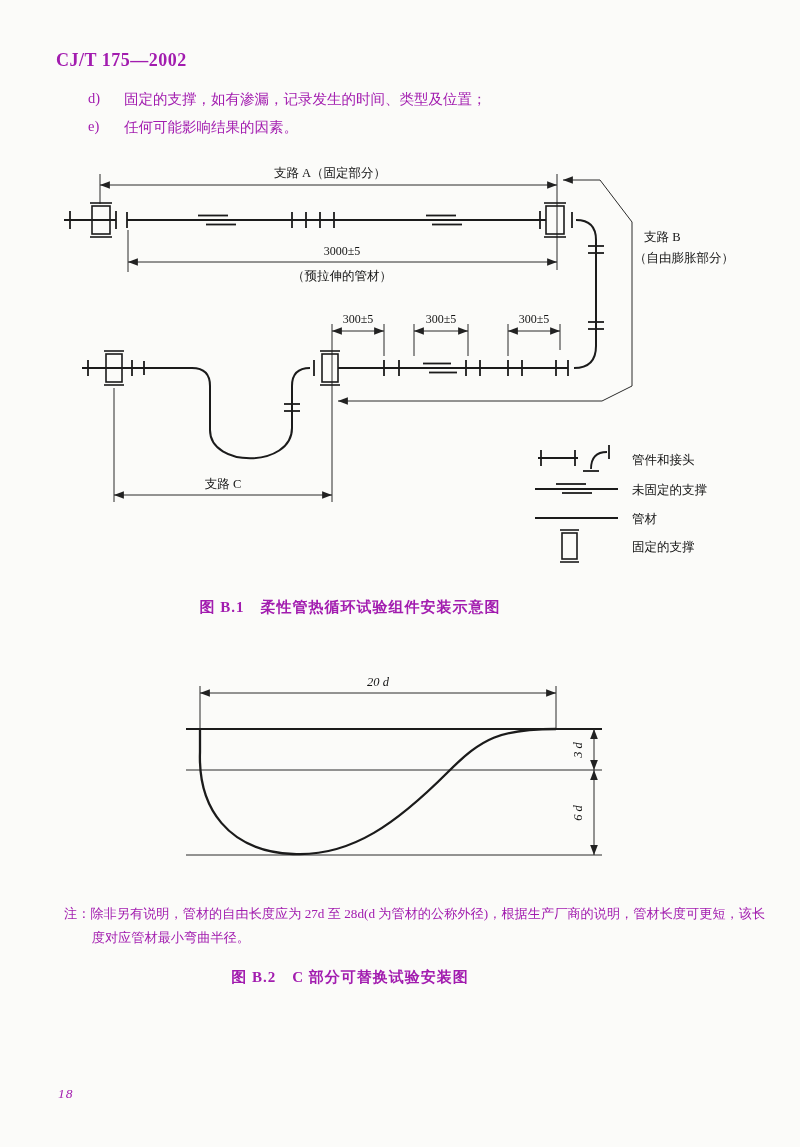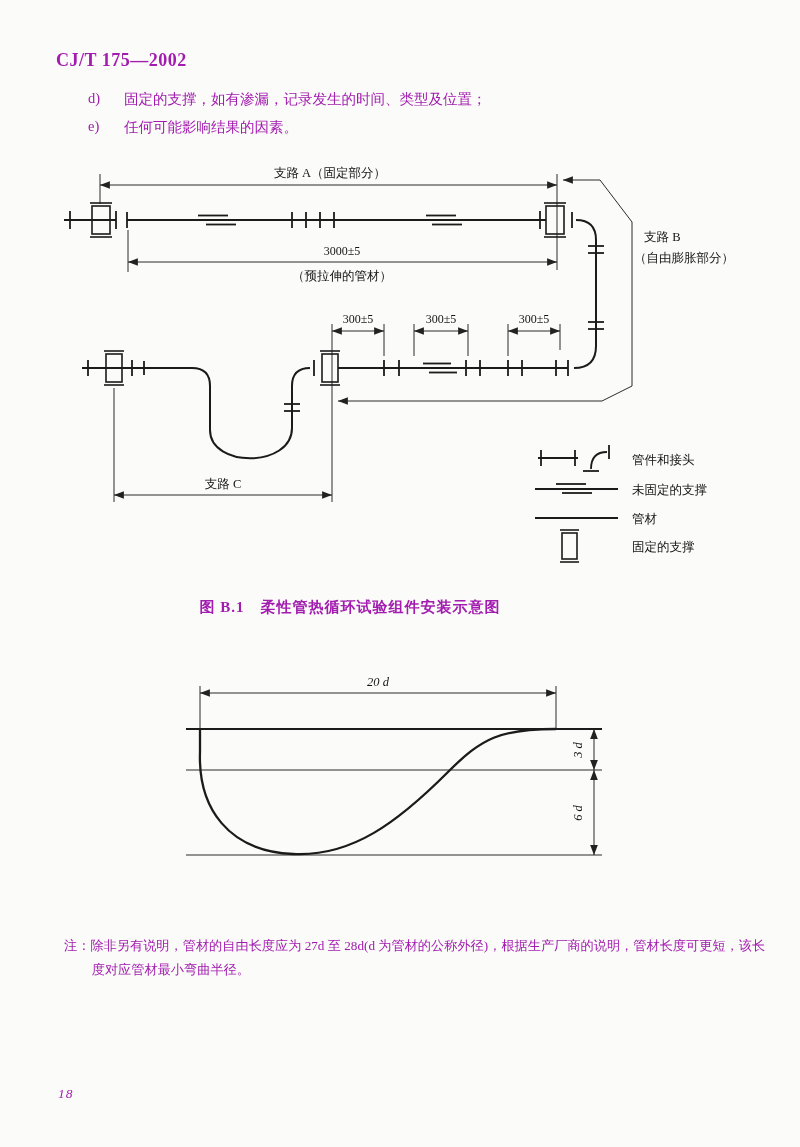--- a/index.html
+++ b/index.html
@@ -7,21 +7,21 @@
     position:relative;width:800px;height:1147px;margin:0 auto;
     background:#fbfbf9;overflow:hidden;
     font-family:"Liberation Serif","DejaVu Serif",serif;color:#a21caf;
   }
   .abs{position:absolute;}
   .doc-header{left:56px;top:50px;font-size:18px;font-weight:bold;letter-spacing:.5px;}
   .list-item{left:88px;font-size:14.5px;display:flex;}
   .list-marker{width:36px;flex:0 0 36px;}
   .list-text{white-space:nowrap;}
   .fig-caption{left:0;width:676px;text-align:center;font-weight:bold;font-size:15px;letter-spacing:1px;margin-left:12px;}
-  .note{left:64px;width:676px;font-size:13.2px;line-height:1.8;padding-left:2.1em;text-indent:-2.1em;margin-top:32px;}
+  .note{left:64px;width:676px;font-size:13.2px;line-height:1.8;padding-left:2.1em;text-indent:-2.1em;}
   .pagenum{left:58px;top:1086px;font-size:13.5px;letter-spacing:1px;font-style:italic;}
   svg{position:absolute;left:0;}
   svg .pipe{stroke:#1b1b1b;stroke-width:2;fill:none;stroke-linecap:butt;}
   svg .thin{stroke:#2a2a2a;stroke-width:1;fill:none;}
   svg .dim{stroke:#2a2a2a;stroke-width:1;fill:none;}
   svg .bar{stroke:#1b1b1b;stroke-width:1.8;fill:none;}
   svg .supp{stroke:#1b1b1b;stroke-width:1.6;fill:none;}
   svg text{fill:#141414;}
   svg .dlabel{font:12px "Liberation Serif","DejaVu Serif",serif;}
   svg .ilabel{font:italic 12.5px "Liberation Serif","DejaVu Serif",serif;}
@@ -237,16 +237,17 @@
       <text class="ilabel" text-anchor="middle" x="582" y="750" transform="rotate(-90 582 750)">3 d</text>
     </g>
     <g>
       <line class="dim" x1="594" y1="770" x2="594" y2="855" marker-start="url(#arrB)" marker-end="url(#arrB)"></line>
       <text class="ilabel" text-anchor="middle" x="582" y="813" transform="rotate(-90 582 813)">6 d</text>
     </g>
   </svg>
 
   <div class="abs note" style="top:902px;">注：除非另有说明，管材的自由长度应为 27d 至 28d(d 为管材的公称外径)，根据生产厂商的说明，管材长度可更短，该长度对应管材最小弯曲半径。</div>
 
+  <div class="abs fig-caption" style="top:968px;">图 B.2　C 部分可替换试验安装图</div>
 
   <div class="abs pagenum">18</div>
 
 </div>
 
 </body></html>

